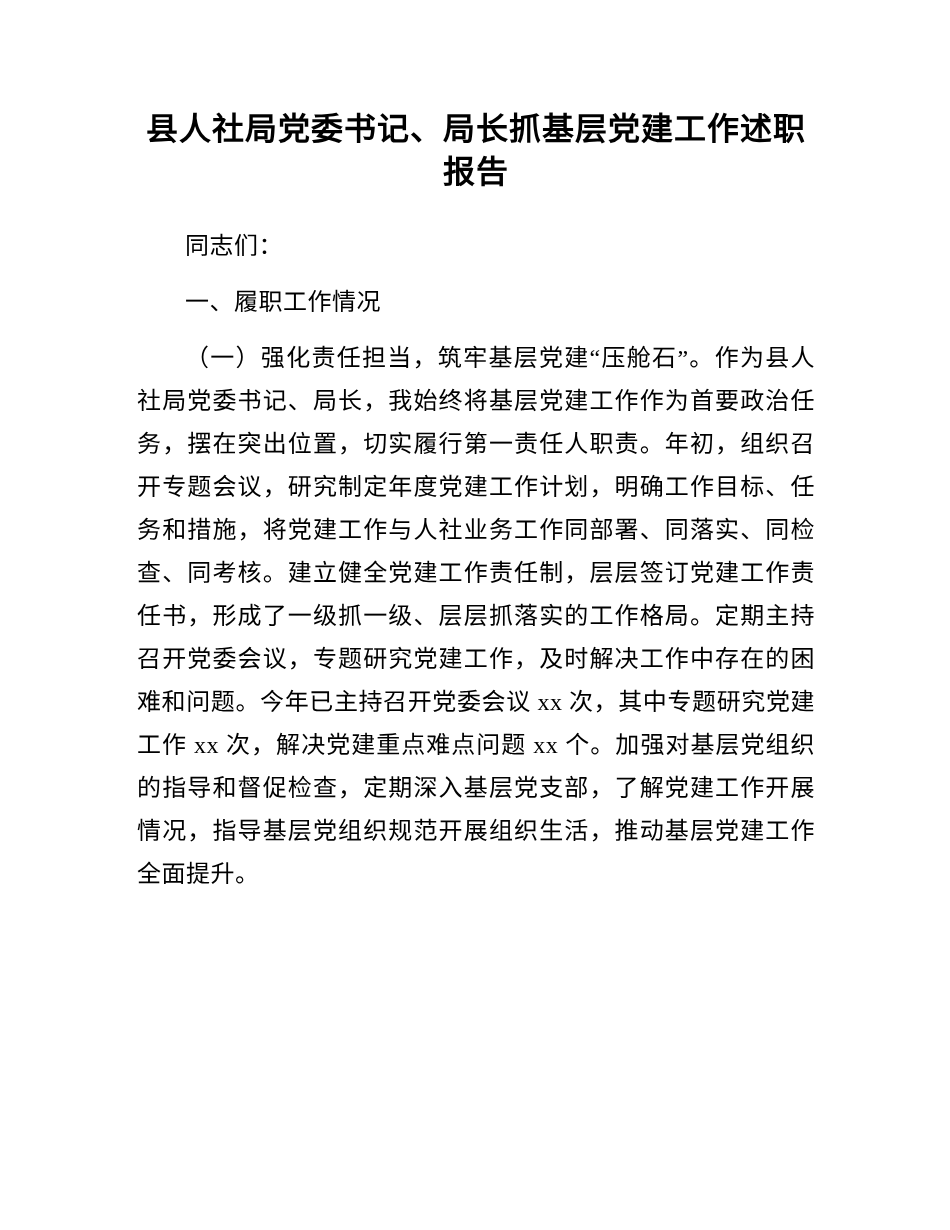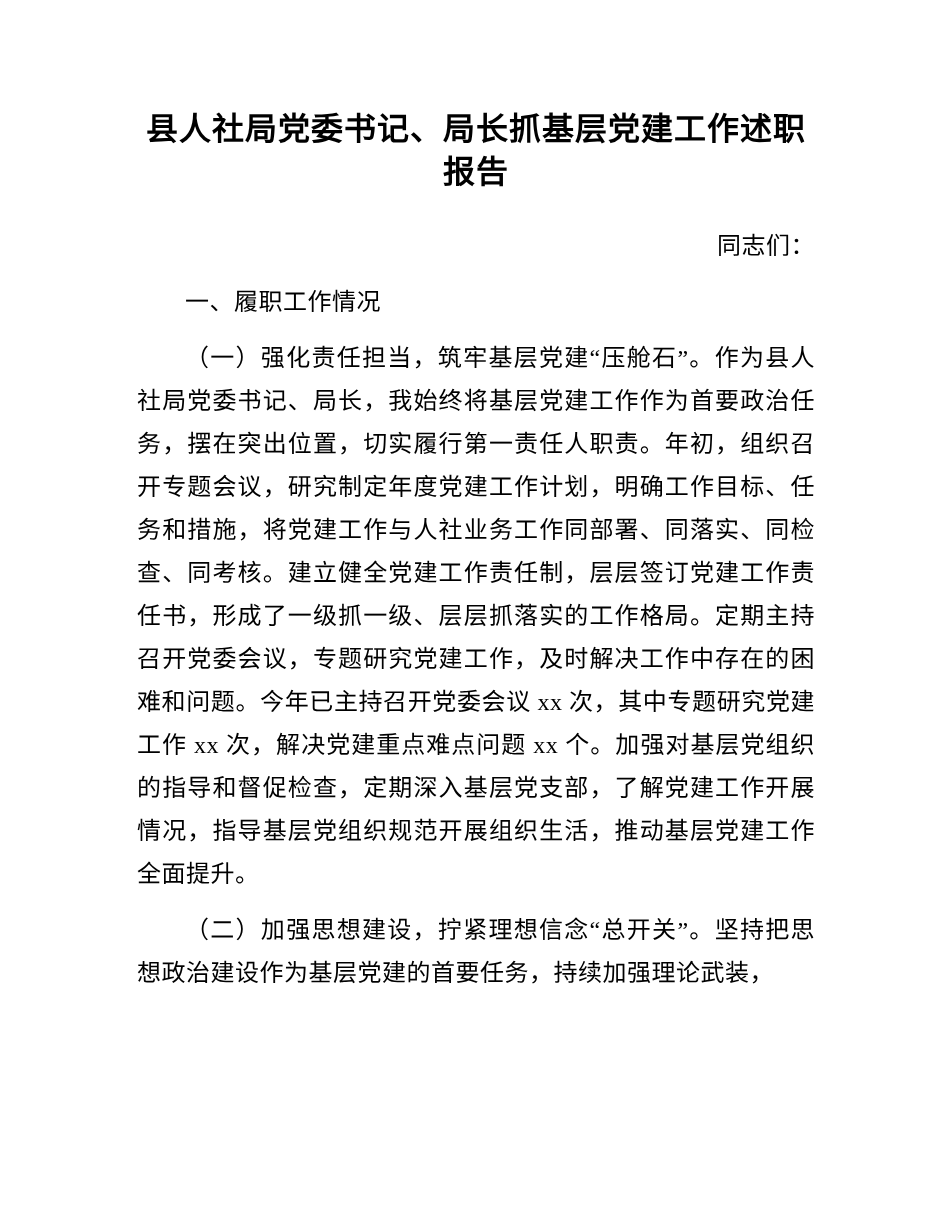--- a/index.html
+++ b/index.html
@@ -41,31 +41,30 @@
     margin: 0 0 13px 0;
     text-indent: 2em;
   }
   .doc-paragraph {
     text-align: justify;
   }
   .doc-heading {
     text-align: left;
   }
   .doc-salutation {
-    text-align: right;
+    text-align: left;
     margin-top: 31px;
   }
 </style>
 </head>
 <body>
 
 <div class="doc-page">
   <h1 class="doc-title">县人社局党委书记、局长抓基层党建工作述职报告</h1>
 
   <p class="doc-body-text doc-salutation">同志们：</p>
 
 
   <p class="doc-body-text doc-heading">一、履职工作情况</p>
 
   <p class="doc-body-text doc-paragraph">（一）强化责任担当，筑牢基层党建“压舱石”。作为县人社局党委书记、局长，我始终将基层党建工作作为首要政治任务，摆在突出位置，切实履行第一责任人职责。年初，组织召开专题会议，研究制定年度党建工作计划，明确工作目标、任务和措施，将党建工作与人社业务工作同部署、同落实、同检查、同考核。建立健全党建工作责任制，层层签订党建工作责任书，形成了一级抓一级、层层抓落实的工作格局。定期主持召开党委会议，专题研究党建工作，及时解决工作中存在的困难和问题。今年已主持召开党委会议 xx 次，其中专题研究党建工作 xx 次，解决党建重点难点问题 xx 个。加强对基层党组织的指导和督促检查，定期深入基层党支部，了解党建工作开展情况，指导基层党组织规范开展组织生活，推动基层党建工作全面提升。</p>
 
-  <p class="doc-body-text doc-paragraph">（二）加强思想建设，拧紧理想信念“总开关”。坚持把思想政治建设作为基层党建的首要任务，持续加强理论武装，</p>
 </div>
 
 </body></html>

